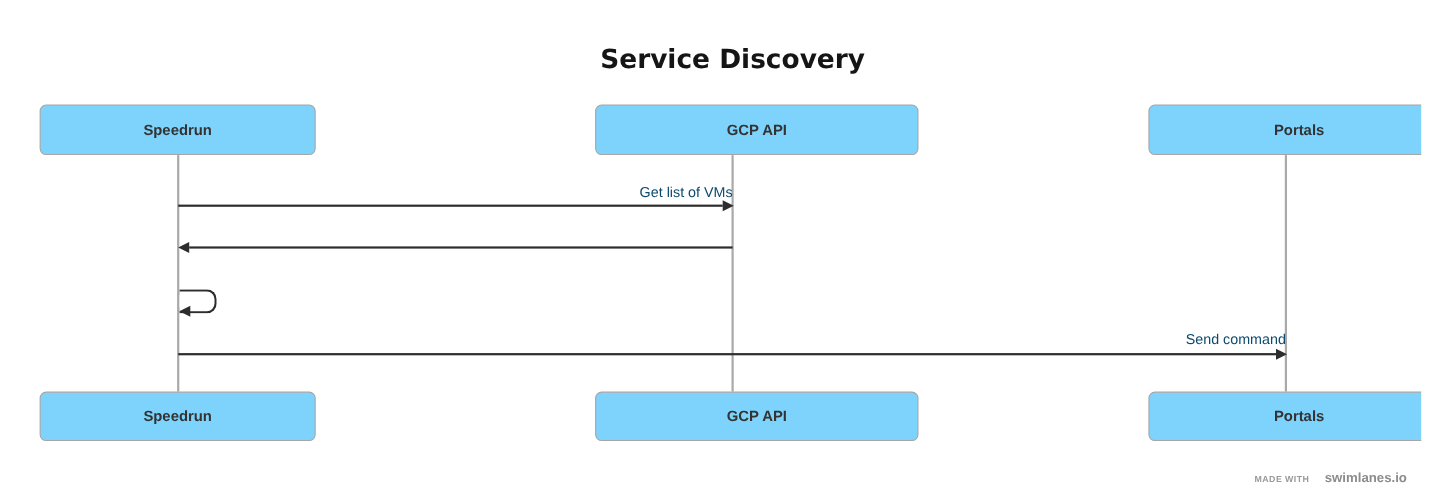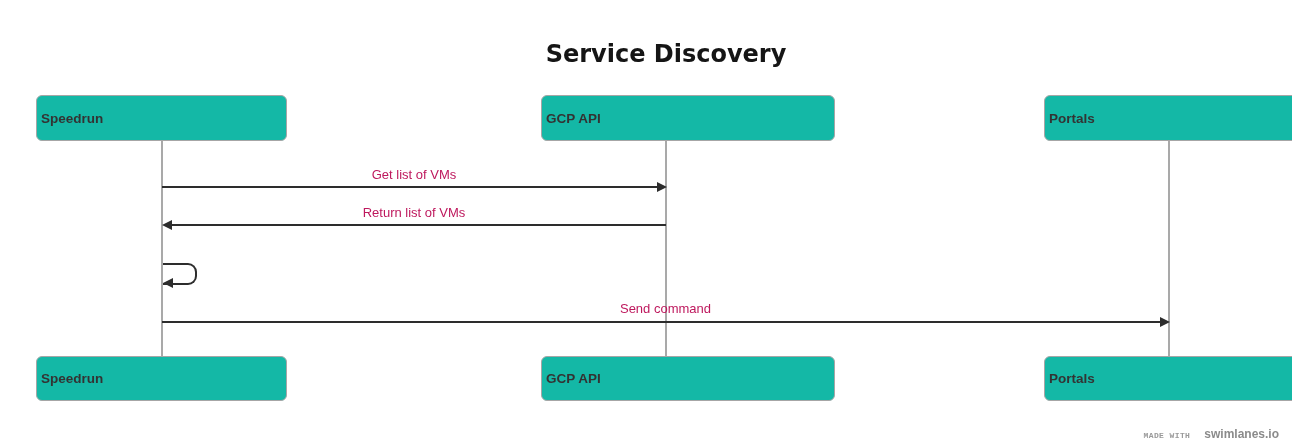--- a/index.html
+++ b/index.html
@@ -17,25 +17,26 @@
     top: 24px; left: 0; width: 100%;
     text-align: center;
     font-size: 24px;
     font-weight: 700;
     color: #151515;
     font-family: "DejaVu Sans", "Liberation Sans", sans-serif;
   }
   .actor-box {
     position: absolute;
     height: 46px;
-    background: #14b8a6;
+    background: #7dd3fc;
     border: 1.5px solid #a6a6a6;
     border-radius: 6px;
     display: flex;
     align-items: center;
+    justify-content: center;
   }
   .actor-box .actor-label {
     font-size: 13.5px;
     font-weight: 700;
     color: #333333;
   }
   .top-row    { top: 79px; }
   .bottom-row { top: 340px; height: 45px; }
   .col-speedrun { left: 20px;   width: 251px; }
   .col-gcp      { left: 525px;  width: 294px; }
@@ -48,22 +49,22 @@
     width: 2px;
     background: #a9a9a9;
   }
   .lifeline-speedrun { left: 145px; }
   .lifeline-gcp      { left: 649px; }
   .lifeline-portals  { left: 1152px; }
 
   .msg-label {
     position: absolute;
     font-size: 13px;
-    color: #be185d;
-    text-align: center;
+    color: #0c4a6e;
+    text-align: right;
     line-height: 16px;
     white-space: nowrap;
   }
   .arrow-line {
     position: absolute;
     height: 2px;
     background: #2d2d2d;
   }
   .arrow-head {
     position: absolute;
@@ -103,21 +104,20 @@
     right: 25px; top: 407px;
     display: flex;
     align-items: baseline;
     gap: 6px;
   }
   .made-with {
     font-size: 8px;
     font-weight: 600;
     letter-spacing: 0.4px;
     color: #9a9a9a;
-    font-family: Liberation Mono, monospace;
   }
   .brand {
     font-size: 12px;
     font-weight: 600;
     color: #8b8b8b;
     text-decoration: none;
   }
 </style>
 </head>
 <body>
@@ -137,21 +137,20 @@
   </div>
 
   <div class="lifeline lifeline-speedrun"></div>
   <div class="lifeline lifeline-gcp"></div>
   <div class="lifeline lifeline-portals"></div>
 
   <div class="msg-label label-1">Get list of VMs</div>
   <div class="arrow-line line-1"></div>
   <div class="arrow-head head-right head-1"></div>
 
-  <div class="msg-label label-2">Return list of VMs</div>
   <div class="arrow-line line-2"></div>
   <div class="arrow-head head-left head-2"></div>
 
   <div class="self-loop"></div>
   <div class="arrow-head head-left head-3"></div>
 
   <div class="msg-label label-4">Send command</div>
   <div class="arrow-line line-4"></div>
   <div class="arrow-head head-right head-4"></div>
 

